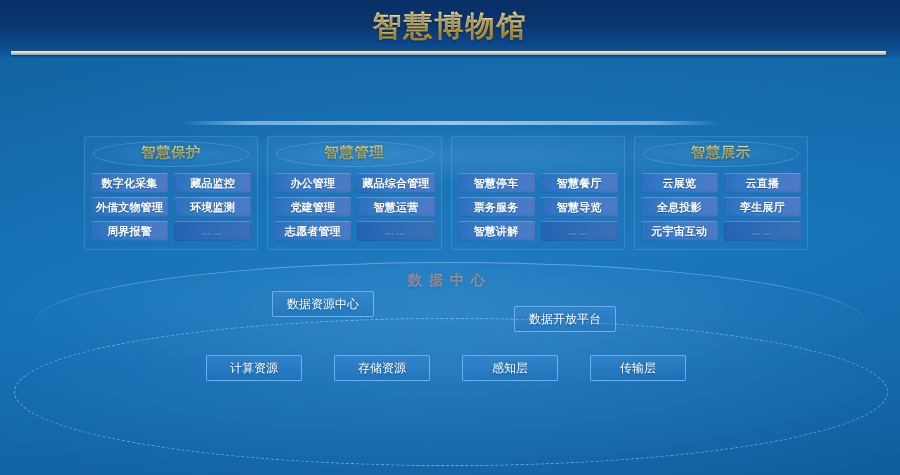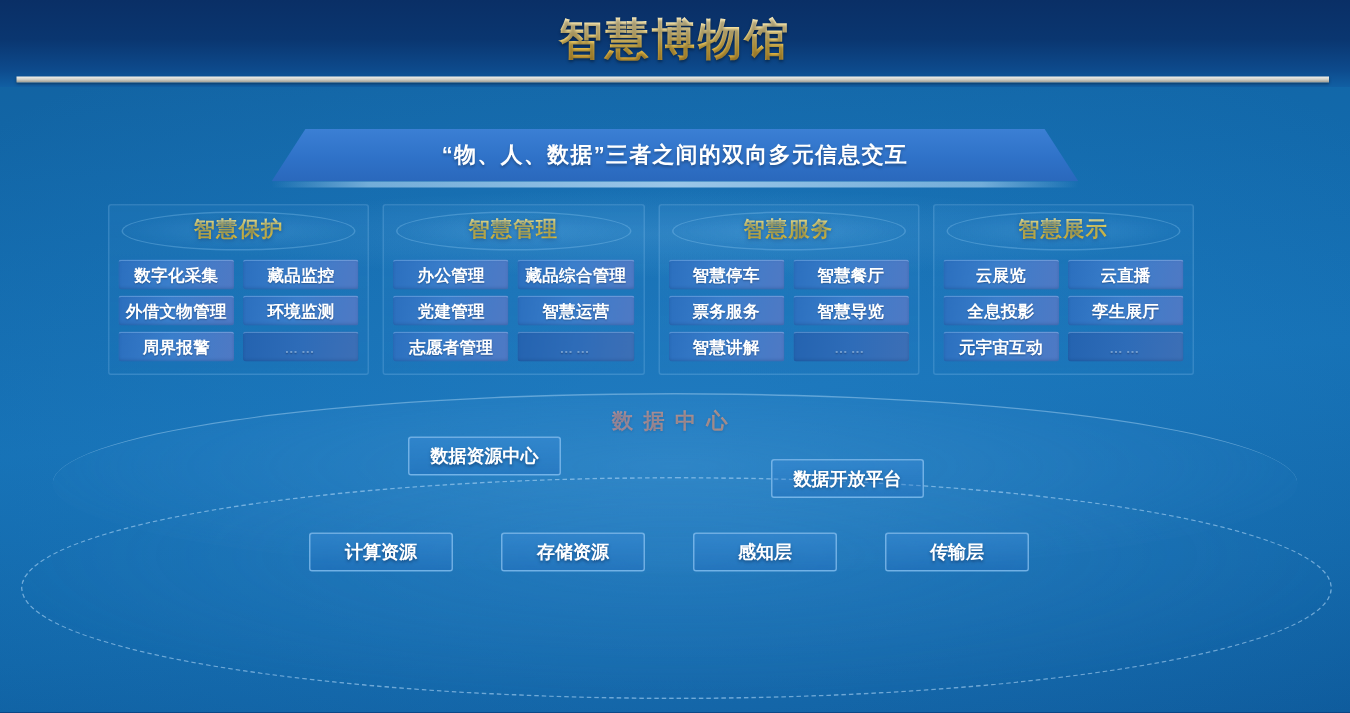--- a/index.html
+++ b/index.html
@@ -70,21 +70,21 @@
     color: #ffffff; font-size: 14.5px; font-weight: bold; letter-spacing: 1px;
     text-shadow: 0 1px 2px rgba(0,0,0,0.3);
   }
   .banner-base {
     position: absolute; left: 181px; top: 121px; width: 538px; height: 4px;
     background: linear-gradient(90deg, rgba(150,200,245,0.0) 0%, rgba(190,225,250,0.55) 12%, rgba(210,235,255,0.7) 50%, rgba(190,225,250,0.55) 88%, rgba(150,200,245,0.0) 100%);
   }
 
   
   .groups {
-    position: absolute; left: 72px; top: 136px; width: 724px; height: 112px;
+    position: absolute; left: 84px; top: 136px; width: 724px; height: 112px;
     display: flex; gap: 9px;
   }
   .group {
     position: relative;
     width: 175px; height: 112px;
     border: 1px solid rgba(150,200,240,0.22);
     border-radius: 2px;
     background: linear-gradient(180deg, rgba(80,160,225,0.10) 0%, rgba(45,120,195,0.05) 100%);
   }
   .group-head {
@@ -139,21 +139,21 @@
     opacity: 0.92;
     text-shadow: 0 1px 2px rgba(10,50,100,0.25);
   }
   #lbl-data { left: 0; top: 272px; width: 900px; }
   #lbl-infra { left: 0; top: 329px; width: 900px; }
 
   
   .box {
     position: absolute; height: 24px;
     display: flex; align-items: center; justify-content: center;
-    font-size: 12px; font-weight: bold; color: #ffffff;
+    font-size: 12px; font-weight: normal; color: #ffffff;
     border: 1px solid rgba(160,210,250,0.60);
     border-radius: 2px;
     background: linear-gradient(180deg, rgba(60,140,215,0.45) 0%, rgba(35,110,190,0.38) 100%);
     text-shadow: 0 1px 2px rgba(10,40,80,0.5);
     white-space: nowrap;
   }
   .data-row .box { top: 291px; width: 100px; }
   .infra-row .box { top: 355px; width: 94px; }
 </style>
 </head>
@@ -163,23 +163,20 @@
 
   <div class="header">
     <div class="header-title">智慧博物馆</div>
     <div class="header-rule"></div>
   </div>
 
   <div class="ell ell-glow-top"></div>
   <div class="ell ell-data"></div>
   <div class="ell ell-infra"></div>
 
-  <div class="banner">
-    <div class="banner-text">“物、人、数据”三者之间的双向多元信息交互</div>
-  </div>
   <div class="banner-base"></div>
 
   <div class="groups">
 
     <div class="group">
       <div class="group-head">
         <span class="group-title">智慧保护</span>
       </div>
       <div class="chips">
         <div class="chip">数字化采集</div>
@@ -199,23 +196,20 @@
         <div class="chip">办公管理</div>
         <div class="chip">藏品综合管理</div>
         <div class="chip">党建管理</div>
         <div class="chip">智慧运营</div>
         <div class="chip">志愿者管理</div>
         <div class="chip dots">……</div>
       </div>
     </div>
 
     <div class="group">
-      <div class="group-head">
-        <span class="group-title">智慧服务</span>
-      </div>
       <div class="chips">
         <div class="chip">智慧停车</div>
         <div class="chip">智慧餐厅</div>
         <div class="chip">票务服务</div>
         <div class="chip">智慧导览</div>
         <div class="chip">智慧讲解</div>
         <div class="chip dots">……</div>
       </div>
     </div>
 

